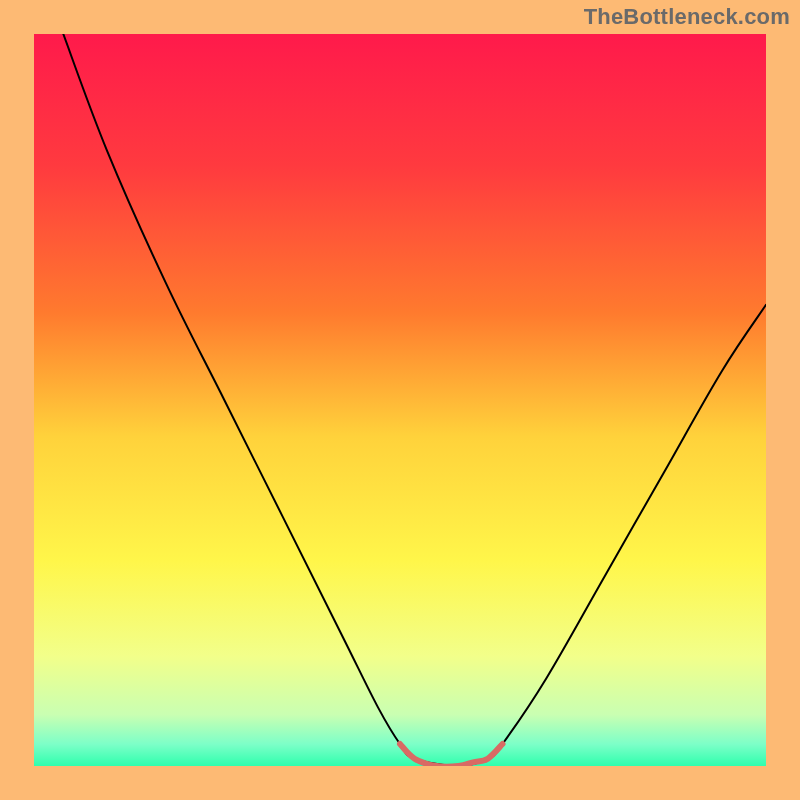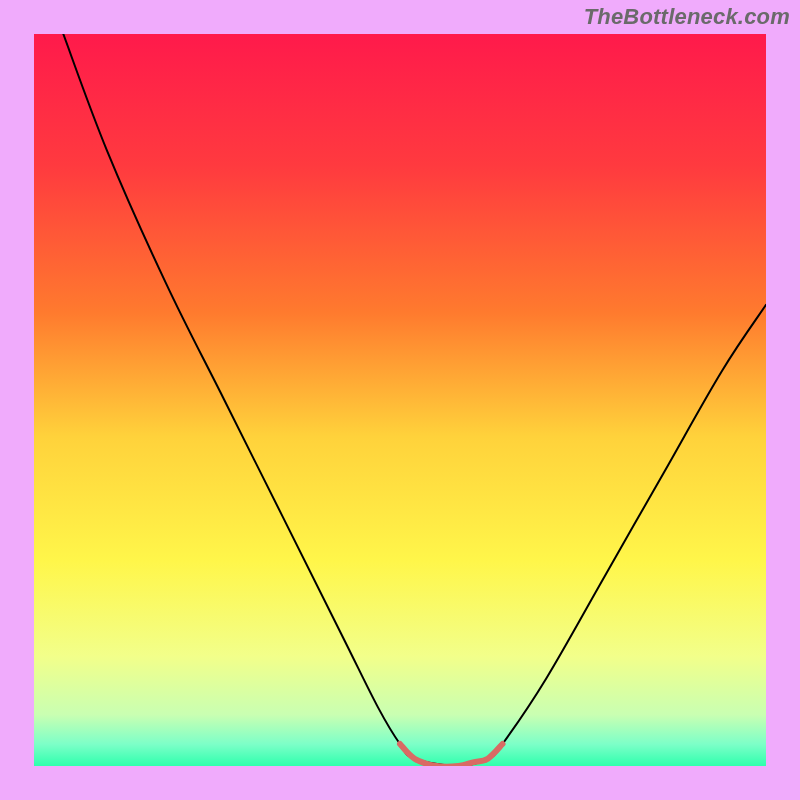--- a/index.html
+++ b/index.html
@@ -8,22 +8,21 @@
     width: 800px;
     height: 800px;
     background: #000;
     overflow: hidden;
     font-family: Arial, Helvetica, sans-serif;
   }
   .frame {
     position: relative;
     width: 800px;
     height: 800px;
-    background: #f0abfc;
-    font-style: italic;
+    background: #fdba74;
   }
   .watermark {
     position: absolute;
     top: 4px;
     right: 10px;
     color: #6a6a6a;
     font-size: 22px;
     font-weight: 600;
     letter-spacing: 0.2px;
     z-index: 3;

